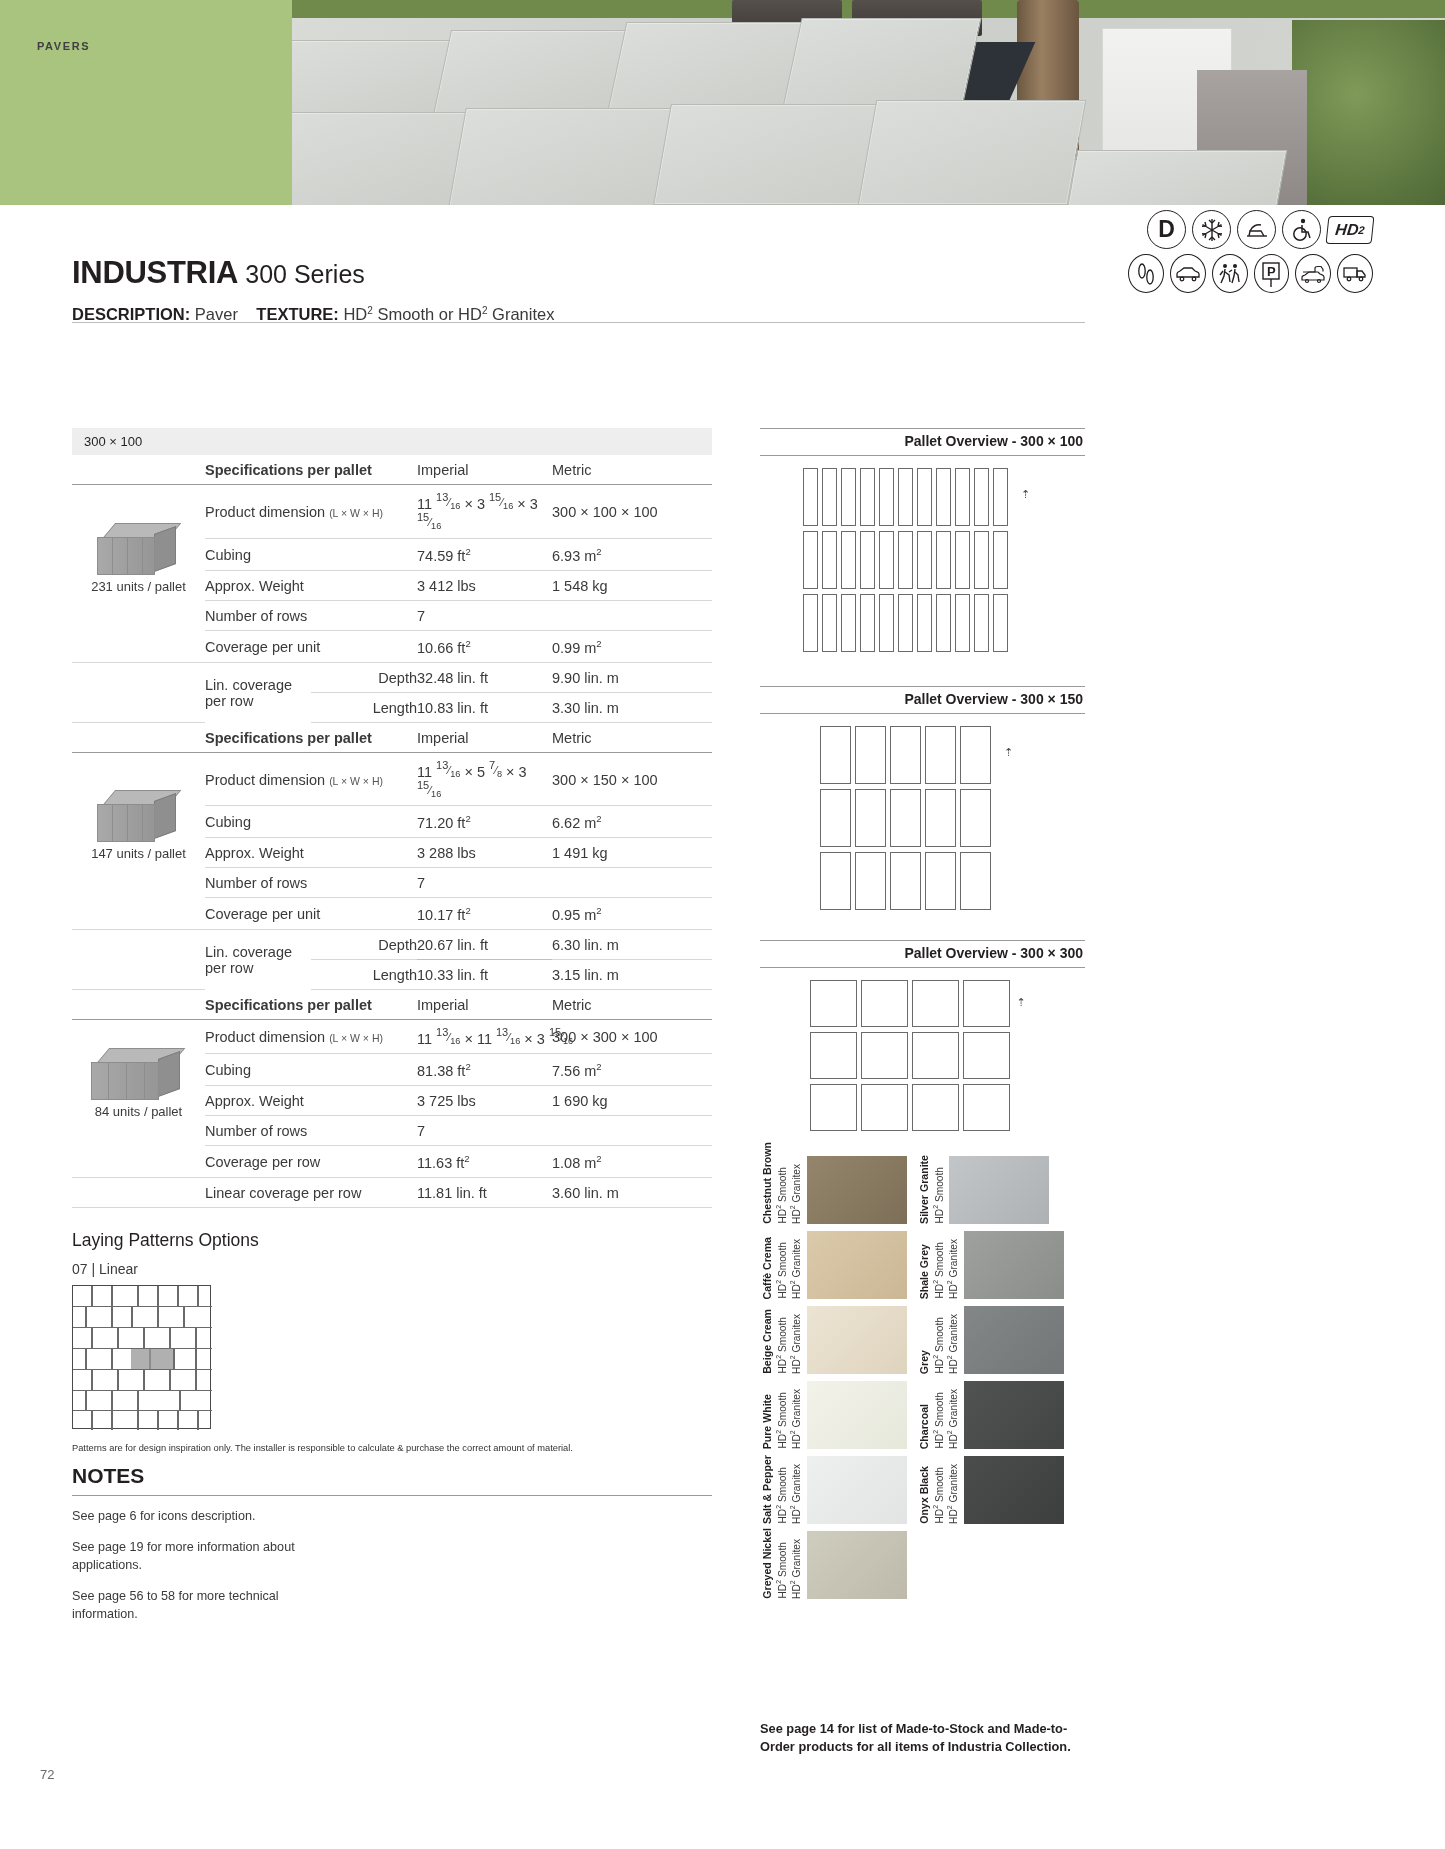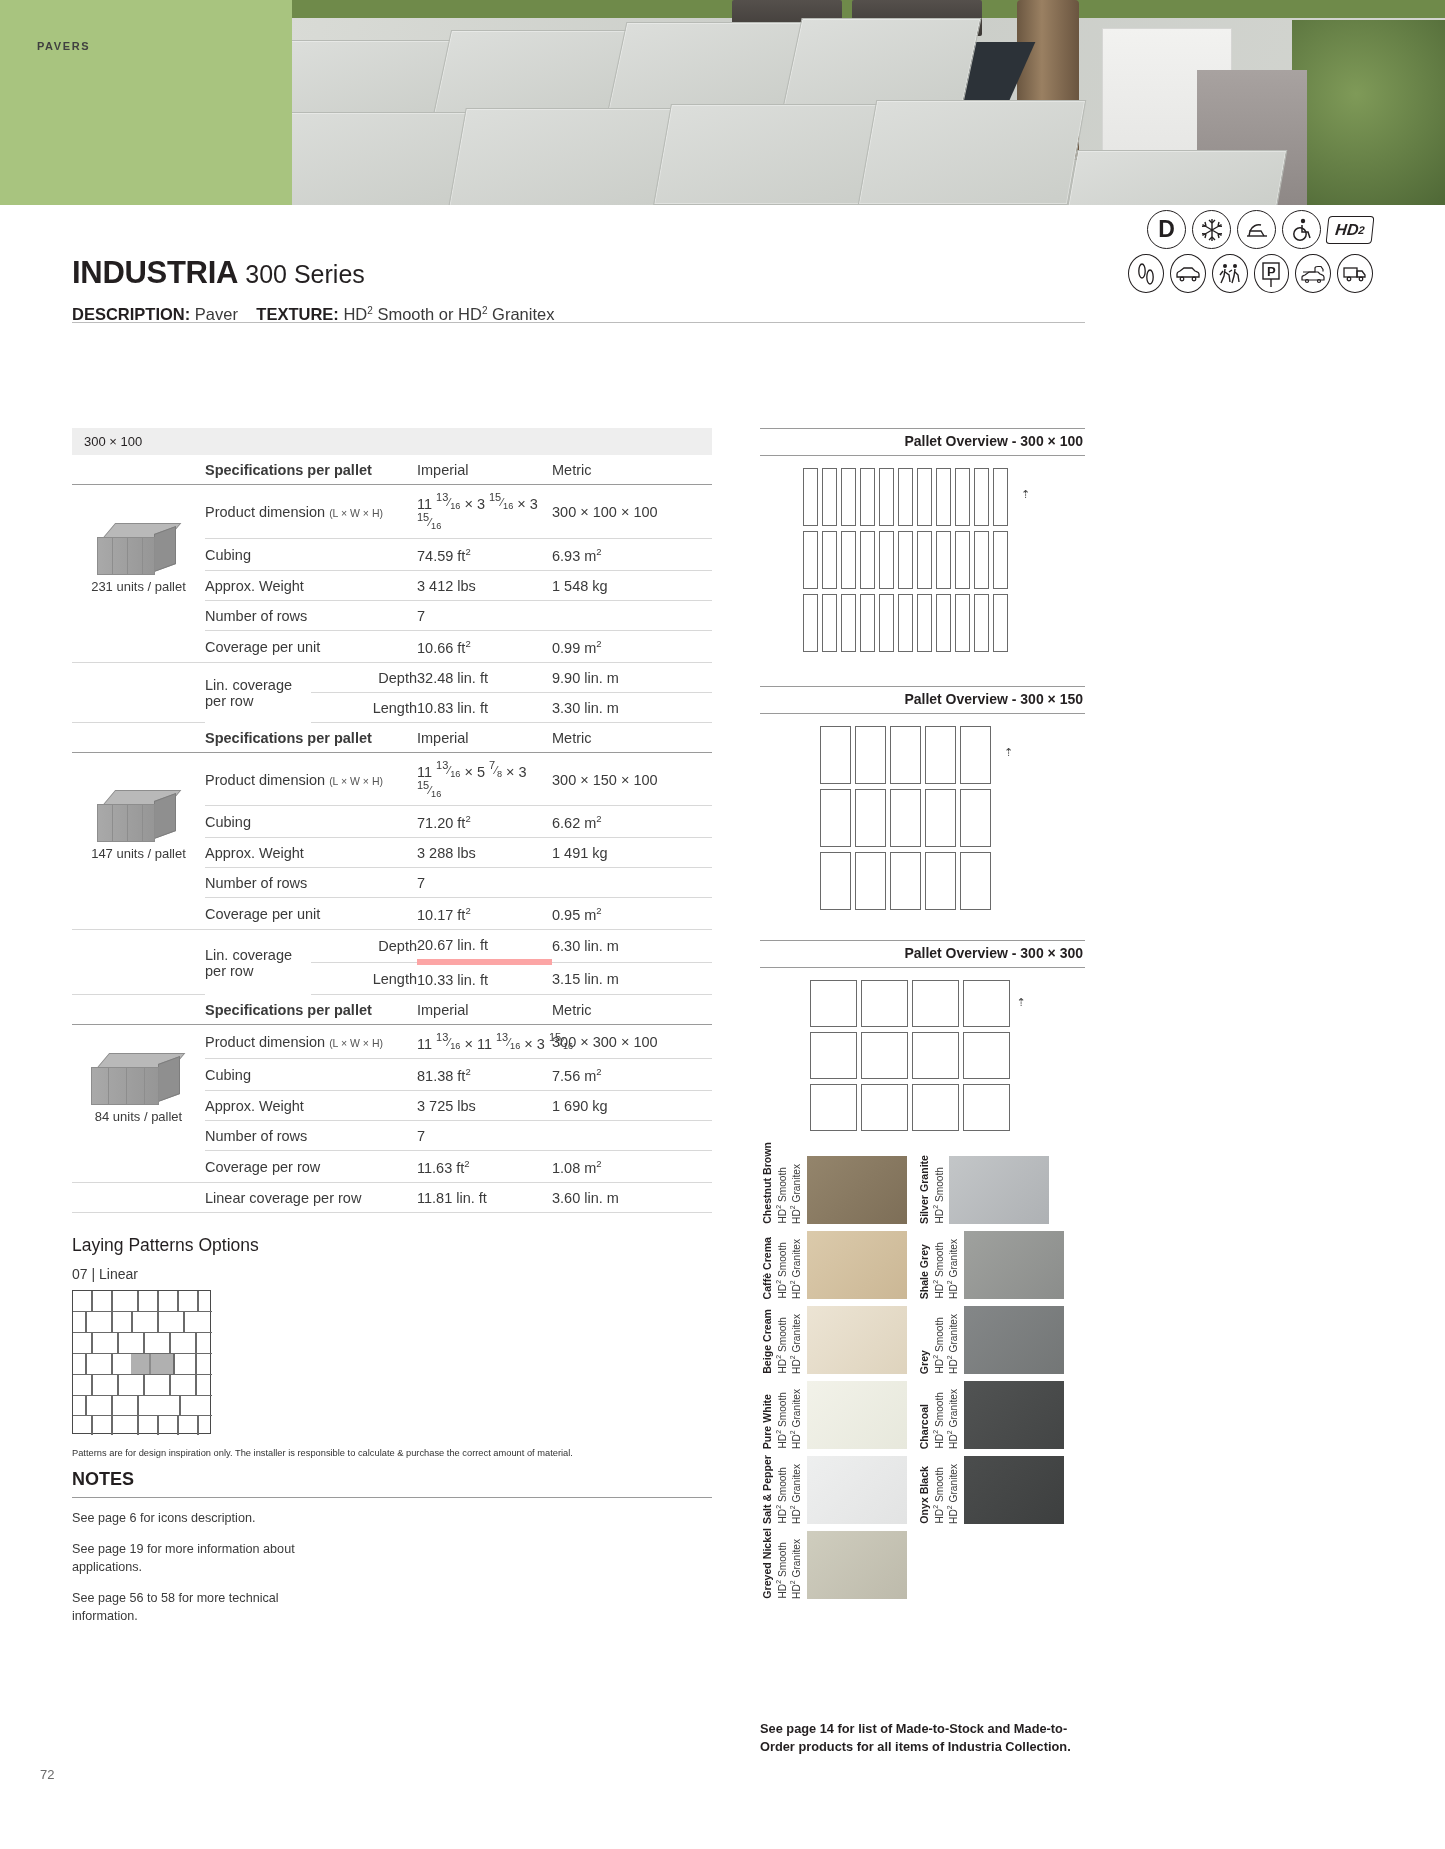--- a/index.html
+++ b/index.html
@@ -126,21 +126,21 @@
     background:#8f8f8f; transform:skewY(-20deg); border:1px solid #7d7d7d;
   }
   .pv-front i { position:absolute; top:0; bottom:0; width:1px; background:#8d8d8d; }
 
   h3.section-h { font-size:17.5px; font-weight:normal; margin:22px 0 0 0; color:#231f20; }
   .pattern-label { font-size:14px; margin:10px 0 8px 0; color:#3a3a3a; }
   .pattern-grid { width:139px; height:144px; border:1px solid #4a4a4a; position:relative; background:#fff; }
   .pattern-grid i { position:absolute; background:#6a6a6a; }
   .pattern-grid .hl { position:absolute; background:#b0b0b0; }
   .pattern-note { font-size:9.3px; color:#333; margin-top:13px; line-height:1.35; }
-  h4.notes-h { font-size:18px; font-weight:bold; margin:10px 0 0 0; }
+  h4.notes-h { font-size:21px; font-weight:bold; margin:10px 0 0 0; }
   .notes-rule { height:1px; background:#9a9a9a; margin:7px 0 12px 0; width:640px; }
   .note-p { font-size:12.6px; color:#3a3a3a; line-height:1.42; margin:0 0 13px 0; max-width:250px; }
   .page-num { position:absolute; left:40px; top:1767px; font-size:13px; color:#6a6a6a; }
 
   
   .right-col { position:absolute; left:760px; top:428px; width:325px; }
   .po-title { font-size:14px; font-weight:bold; text-align:right; padding:4px 2px 6px 0; }
   .po-rule-top { height:1px; background:#9a9a9a; }
   .po-rule-bot { height:1px; background:#9a9a9a; }
   .pallet-box { position:relative; margin:12px auto 0 auto; }
@@ -395,21 +395,21 @@
     <tr class="nr">
       <td class="c-img"></td>
       <td class="c-label" colspan="2">Coverage per unit</td>
       <td class="c-imp">10.17 ft<sup class="sq">2</sup></td>
       <td class="c-met">0.95 m<sup class="sq">2</sup></td>
     </tr>
     <tr>
       <td class="c-img"></td>
       <td class="c-label" rowspan="2" style="font-size:14.5px;color:#3a3a3a;">Lin. coverage<br>per row</td>
       <td class="c-sub" style="border-bottom:1px solid #d8d8d8;">Depth</td>
-      <td class="c-imp" style="border-bottom:6px solid #fca5a5;">20.67 lin. ft</td>
+      <td class="c-imp" style="border-bottom:1px solid #fca5a5;">20.67 lin. ft</td>
       <td class="c-met" style="border-bottom:1px solid #d8d8d8;">6.30 lin. m</td>
     </tr>
     <tr class="nr">
       <td class="c-img"></td>
       <td class="c-sub">Length</td>
       <td class="c-imp">10.33 lin. ft</td>
       <td class="c-met">3.15 lin. m</td>
     </tr>
   </tbody>
     </table>

